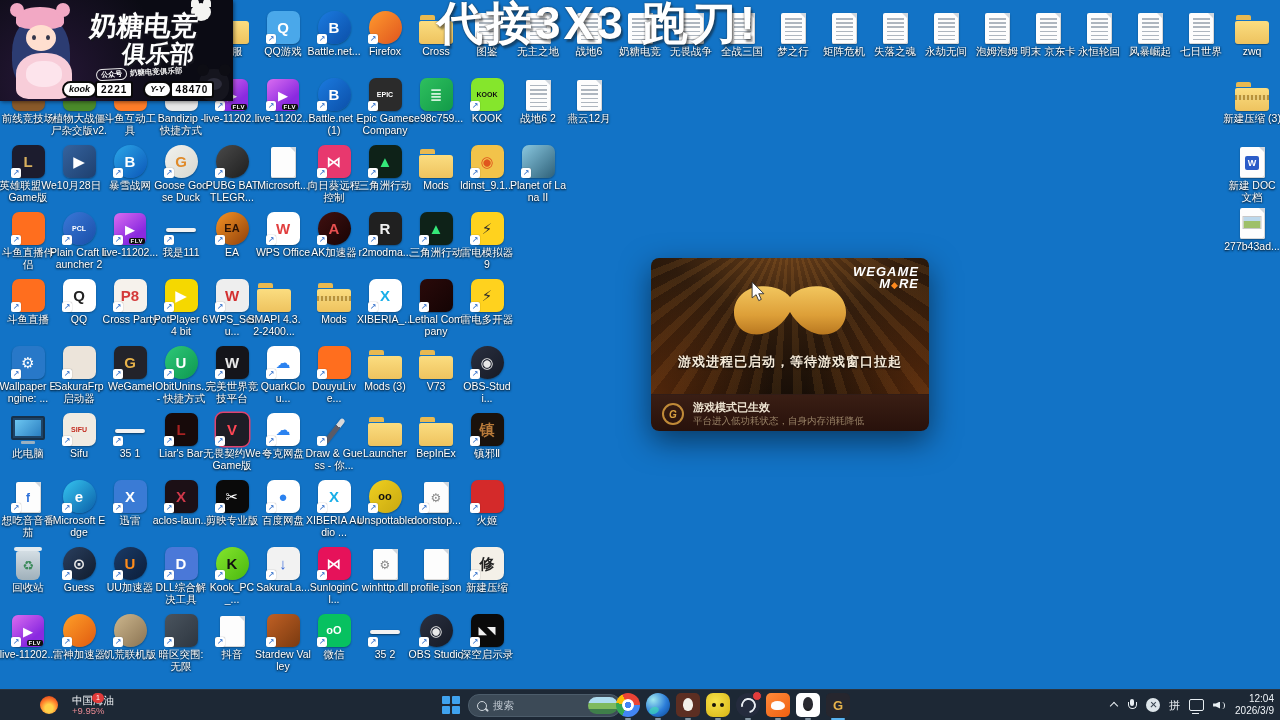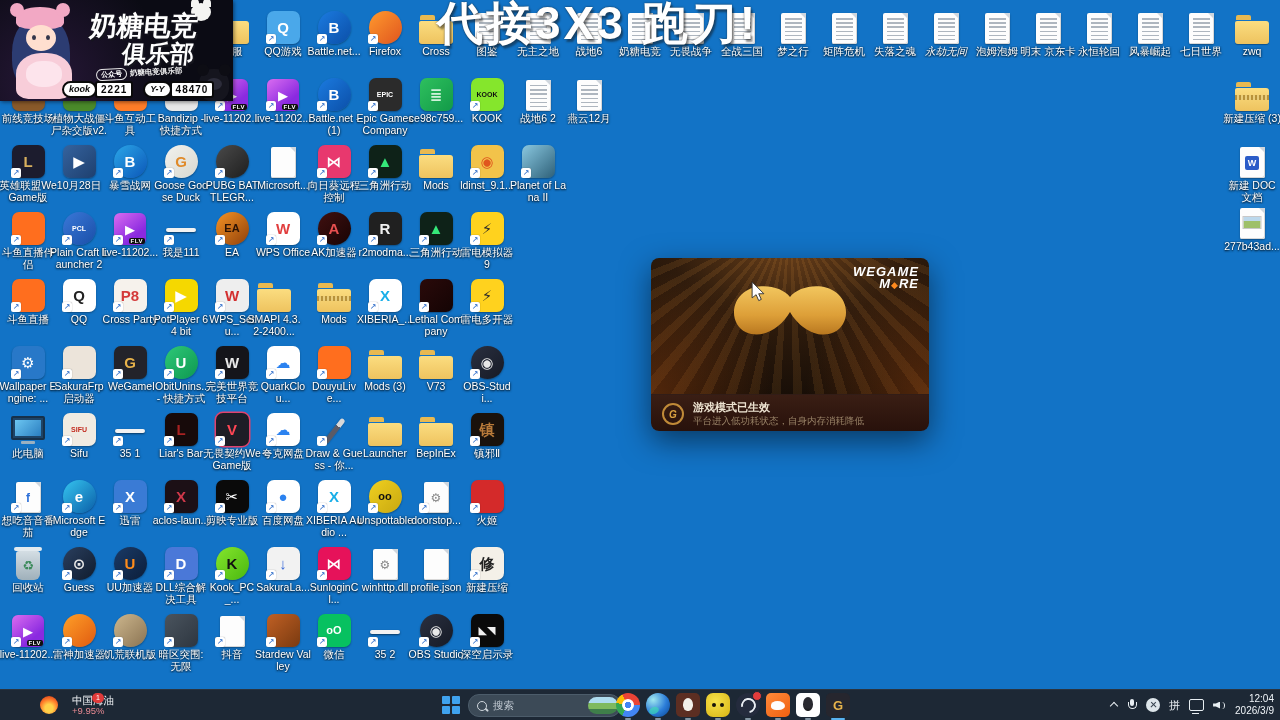--- a/index.html
+++ b/index.html
@@ -285,21 +285,21 @@
           <span class="fpage pl"></span>
         </div>
                    <div class="lb">矩阵危机</div>
       </div>
       <div class="dicon" style="left: 871px; top: 8px;">
         <div class="ic">
           <span class="fpage pl"></span>
         </div>
                    <div class="lb">失落之魂</div>
       </div>
-      <div class="dicon" style="left: 922px; top: 8px; font-style: italic;">
+      <div class="dicon" style="left: 922px; top: 8px;">
         <div class="ic">
           <span class="fpage pl"></span>
         </div>
                    <div class="lb">永劫无间</div>
       </div>
       <div class="dicon" style="left: 973px; top: 8px;">
         <div class="ic">
           <span class="fpage pl"></span>
         </div>
                    <div class="lb">泡姆泡姆</div>
@@ -1200,20 +1200,21 @@
       <svg class="hero" width="132" height="58" viewBox="0 0 120 54">
         <defs>
           <linearGradient id="gold" x1="0" y1="0" x2="0" y2="1">
             <stop offset="0" stop-color="#f2c65e"></stop>
               <stop offset="0.6" stop-color="#dd9f38"></stop>
               <stop offset="1" stop-color="#b97820"></stop>
           </linearGradient>
         </defs>
         <path d="M60,12 C52,2 30,-2 17,8 C4,18 5,38 19,45 C35,52 52,40 60,26 C68,40 85,52 101,45 C115,38 116,18 103,8 C90,-2 68,2 60,12 Z" fill="url(#gold)"></path>
       </svg>
+      <div class="status">游戏进程已启动，等待游戏窗口拉起</div>
     </div>
     <div class="dlg-toast">
       <span class="t-ic">G</span>
       <div class="t-title">游戏模式已生效</div>
       <div class="t-sub">平台进入低功耗状态，自身内存消耗降低</div>
     </div>
   </div>
 
   <svg class="cursor" width="16" height="20" viewBox="0 0 12 17">
     <path d="M1,0 L1,13.5 L4.4,10.8 L6.6,15.8 L8.8,14.8 L6.6,10 L11,10 Z" fill="#fff" stroke="#333" stroke-width="0.8"></path>

